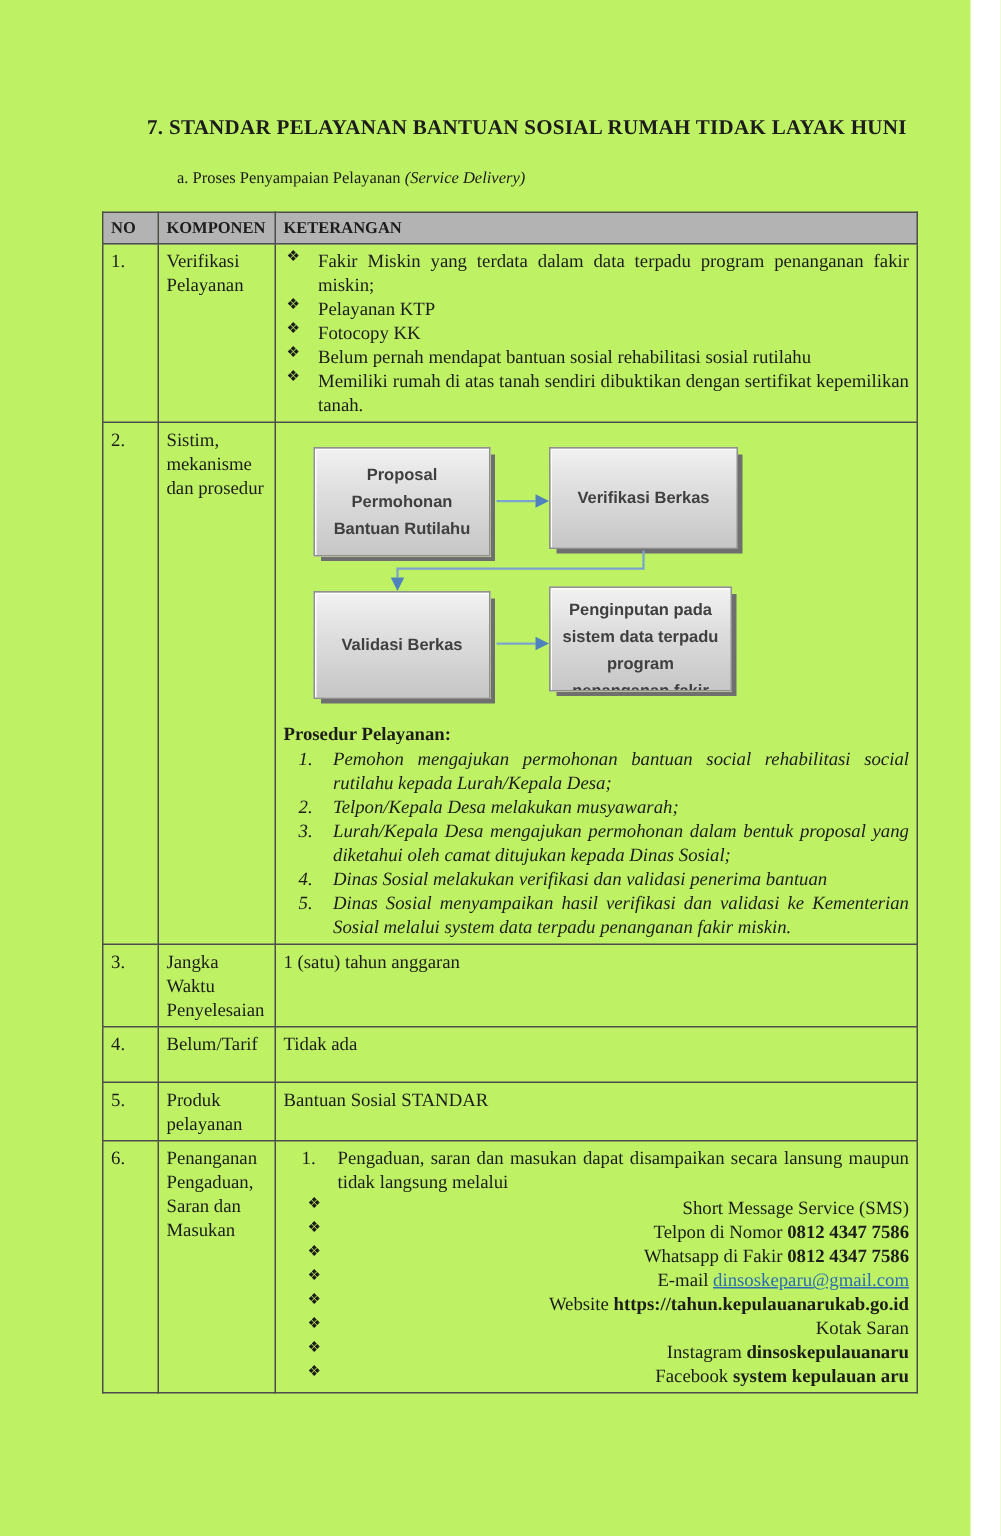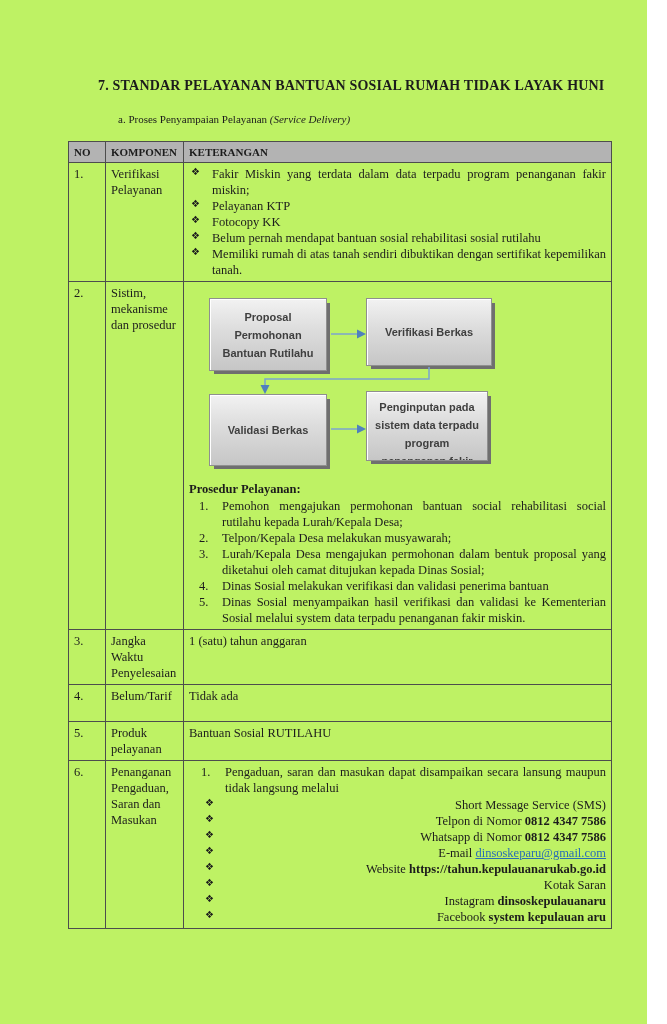--- a/index.html
+++ b/index.html
@@ -50,21 +50,21 @@
     position:relative;padding-left:23px;margin:0;
     text-align:justify;
   }
   ul.diamond li::before{
     content:"\2756";
     position:absolute;left:2px;top:0;
     font-family:"DejaVu Sans",sans-serif;
     font-size:10px;
   }
   
-  ol.hang{list-style:none;margin:0;padding:0;counter-reset:n;}
+  ol.hang{list-style:none;margin:0;padding:0;counter-reset:n;font-style:italic;}
   ol.hang li{
     position:relative;padding-left:33px;counter-increment:n;
     text-align:justify;
   }
   ol.hang li::before{
     content:counter(n) ".";
     position:absolute;left:10px;top:0;
   }
   
   .flow{
@@ -186,35 +186,35 @@
 
     <tr class="r4">
       <td class="no">4.</td>
       <td>Belum/Tarif</td>
       <td>Tidak ada</td>
     </tr>
 
     <tr class="r5">
       <td class="no">5.</td>
       <td>Produk pelayanan</td>
-      <td>Bantuan Sosial RUTILAHU</td>
+      <td>Bantuan Sosial STANDAR</td>
     </tr>
 
     <tr class="r6">
       <td class="no">6.</td>
       <td>Penanganan Pengaduan, Saran dan Masukan</td>
       <td>
         <div class="intro-item">
           <span class="inum">1.</span>
           <span>Pengaduan, saran dan masukan dapat disampaikan secara lansung maupun tidak langsung melalui</span>
         </div>
         <ul class="diamond r6">
           <li><span>Short Message Service (SMS)</span></li>
           <li><span>Telpon di Nomor </span><span class="b">0812 4347 7586</span></li>
-          <li><span>Whatsapp di Nomor </span><span class="b">0812 4347 7586</span></li>
+          <li><span>Whatsapp di Fakir </span><span class="b">0812 4347 7586</span></li>
           <li><span>E-mail </span><a class="maillink">dinsoskeparu@gmail.com</a></li>
           <li><span>Website </span><span class="b">https://tahun.kepulauanarukab.go.id</span></li>
           <li><span>Kotak Saran</span></li>
           <li><span>Instagram </span><span class="b">dinsoskepulauanaru</span></li>
           <li><span>Facebook </span><span class="b">system kepulauan aru</span></li>
         </ul>
       </td>
     </tr>
   </tbody>
     </table>

